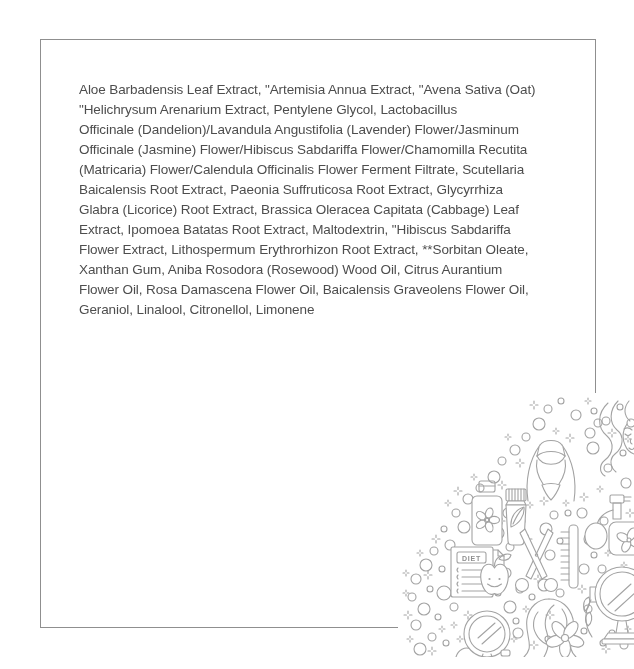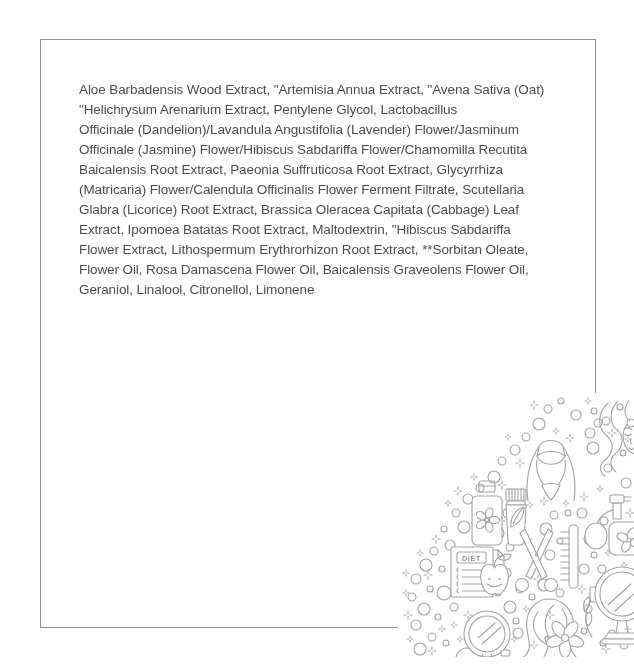--- a/index.html
+++ b/index.html
@@ -37,29 +37,30 @@
     font-family:"Liberation Sans", sans-serif;
     font-size:7px;font-weight:bold;letter-spacing:0.8px;
     fill:#8f8f8f;stroke:none;
   }
 </style>
 </head>
 <body>
 
 <div class="panel">
   <div class="ingredients">
-    <div class="ing-line">Aloe Barbadensis Wood Extract, "Artemisia Annua Extract, "Avena Sativa (Oat)</div>
+    <div class="ing-line">Aloe Barbadensis Leaf Extract, "Artemisia Annua Extract, "Avena Sativa (Oat)</div>
     <div class="ing-line">"Helichrysum Arenarium Extract, Pentylene Glycol, Lactobacillus</div>
     <div class="ing-line">Officinale (Dandelion)/Lavandula Angustifolia (Lavender) Flower/Jasminum</div>
     <div class="ing-line">Officinale (Jasmine) Flower/Hibiscus Sabdariffa Flower/Chamomilla Recutita</div>
+    <div class="ing-line">(Matricaria) Flower/Calendula Officinalis Flower Ferment Filtrate, Scutellaria</div>
     <div class="ing-line">Baicalensis Root Extract, Paeonia Suffruticosa Root Extract, Glycyrrhiza</div>
-    <div class="ing-line">(Matricaria) Flower/Calendula Officinalis Flower Ferment Filtrate, Scutellaria</div>
     <div class="ing-line">Glabra (Licorice) Root Extract, Brassica Oleracea Capitata (Cabbage) Leaf</div>
     <div class="ing-line">Extract, Ipomoea Batatas Root Extract, Maltodextrin, "Hibiscus Sabdariffa</div>
     <div class="ing-line">Flower Extract, Lithospermum Erythrorhizon Root Extract, **Sorbitan Oleate,</div>
+    <div class="ing-line">Xanthan Gum, Aniba Rosodora (Rosewood) Wood Oil, Citrus Aurantium</div>
     <div class="ing-line">Flower Oil, Rosa Damascena Flower Oil, Baicalensis Graveolens Flower Oil,</div>
     <div class="ing-line">Geraniol, Linalool, Citronellol, Limonene</div>
   </div>
 </div>
 
 <div class="illo">
   <svg width="236" height="264" viewBox="0 0 236 264">
     <g id="decor-circles" class="stroke">
         <circle cx="150" cy="16" r="4"></circle>
         <circle cx="163" cy="8" r="3"></circle>

